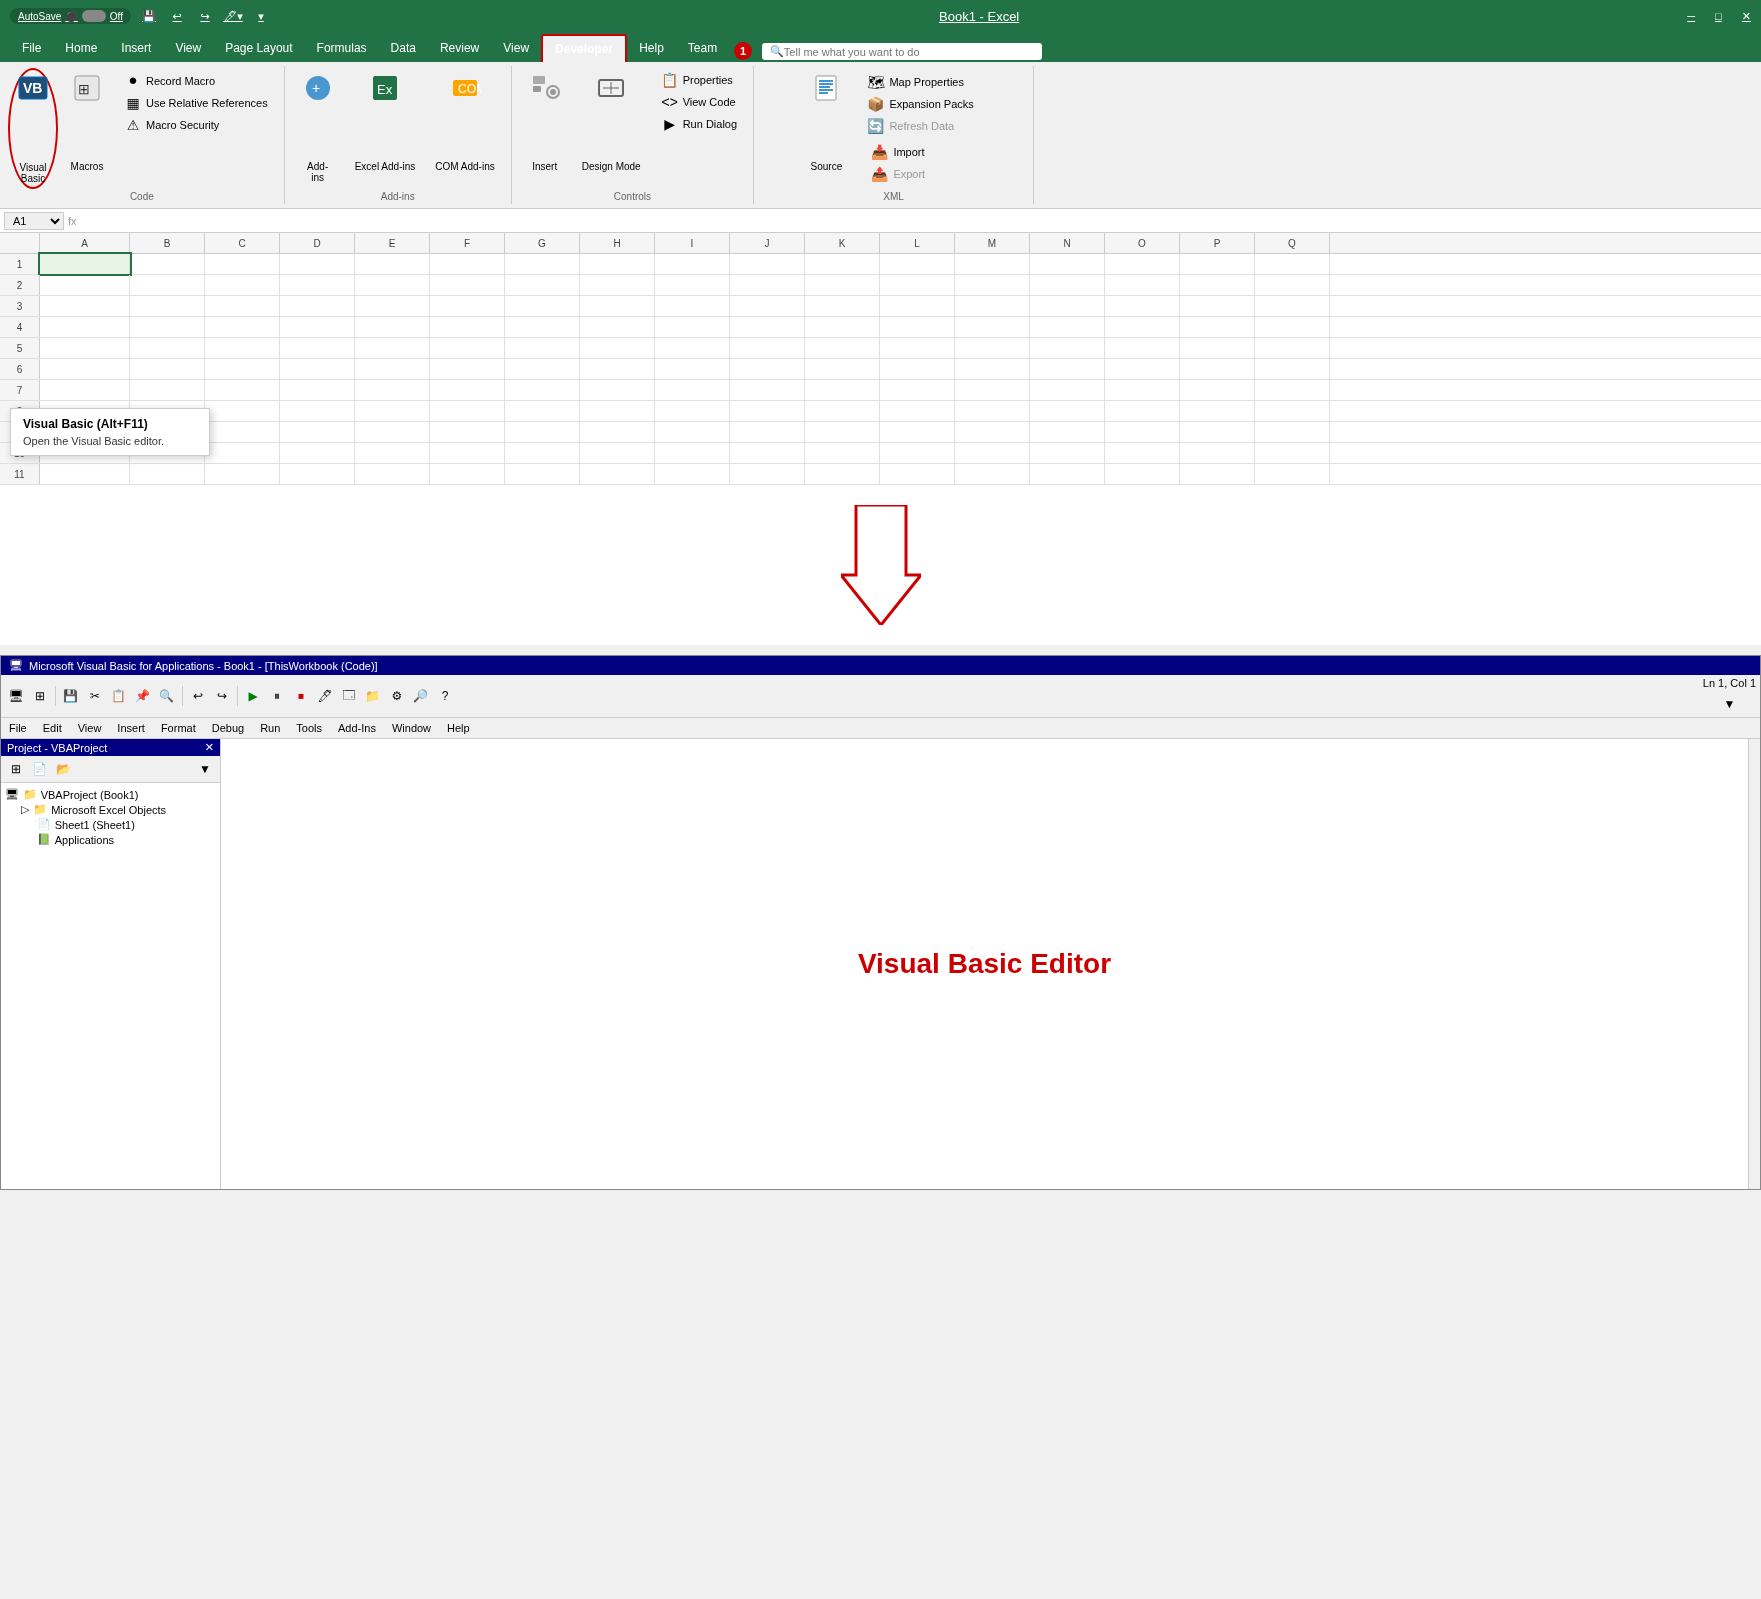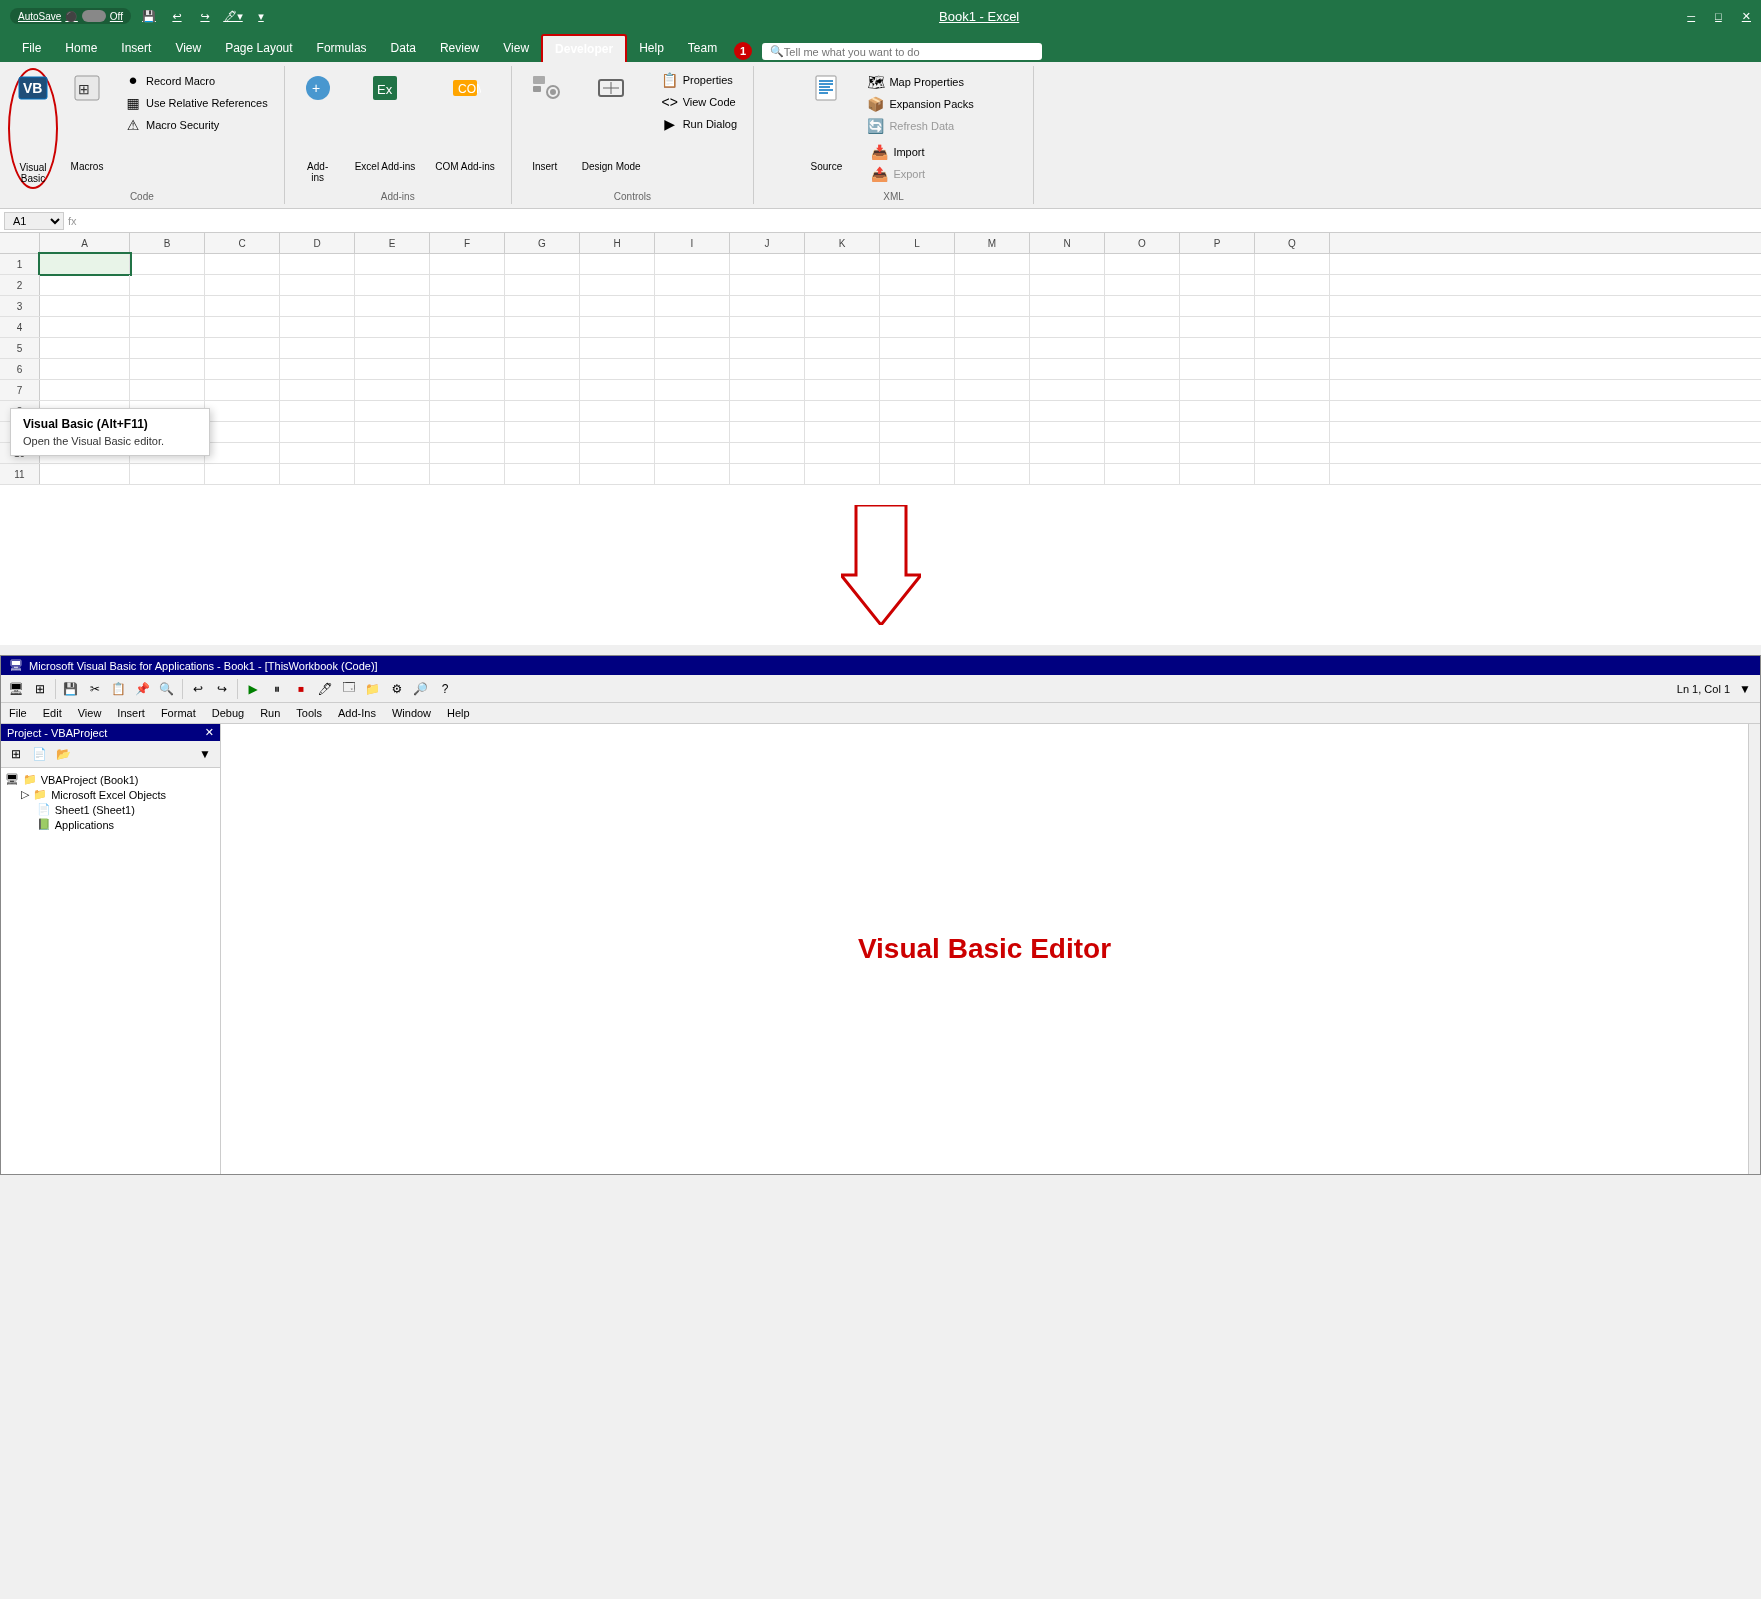--- a/index.html
+++ b/index.html
@@ -837,21 +837,21 @@
     <div class="vba-tb-sep"></div>
     <div class="vba-tb-btn" style="color:green;">▶</div>
     <div class="vba-tb-btn">⏸</div>
     <div class="vba-tb-btn" style="color:#c00;">⏹</div>
     <div class="vba-tb-btn">🖊</div>
     <div class="vba-tb-btn">🗔</div>
     <div class="vba-tb-btn">📁</div>
     <div class="vba-tb-btn">⚙</div>
     <div class="vba-tb-btn">🔎</div>
     <div class="vba-tb-btn">?</div>
-    <div style="margin-left: auto; display:flex; align-items:center; gap:4px;">
+    <div style="margin-left: auto; display:flex; align-items:center; gap:4px;flex-direction:column;">
       <span>Ln 1, Col 1</span>
       <div class="vba-tb-btn">▼</div>
     </div>
   </div>
 
   <div class="vba-menu-bar">
     <div class="vba-menu-item">File</div>
     <div class="vba-menu-item">Edit</div>
     <div class="vba-menu-item">View</div>
     <div class="vba-menu-item">Insert</div>

